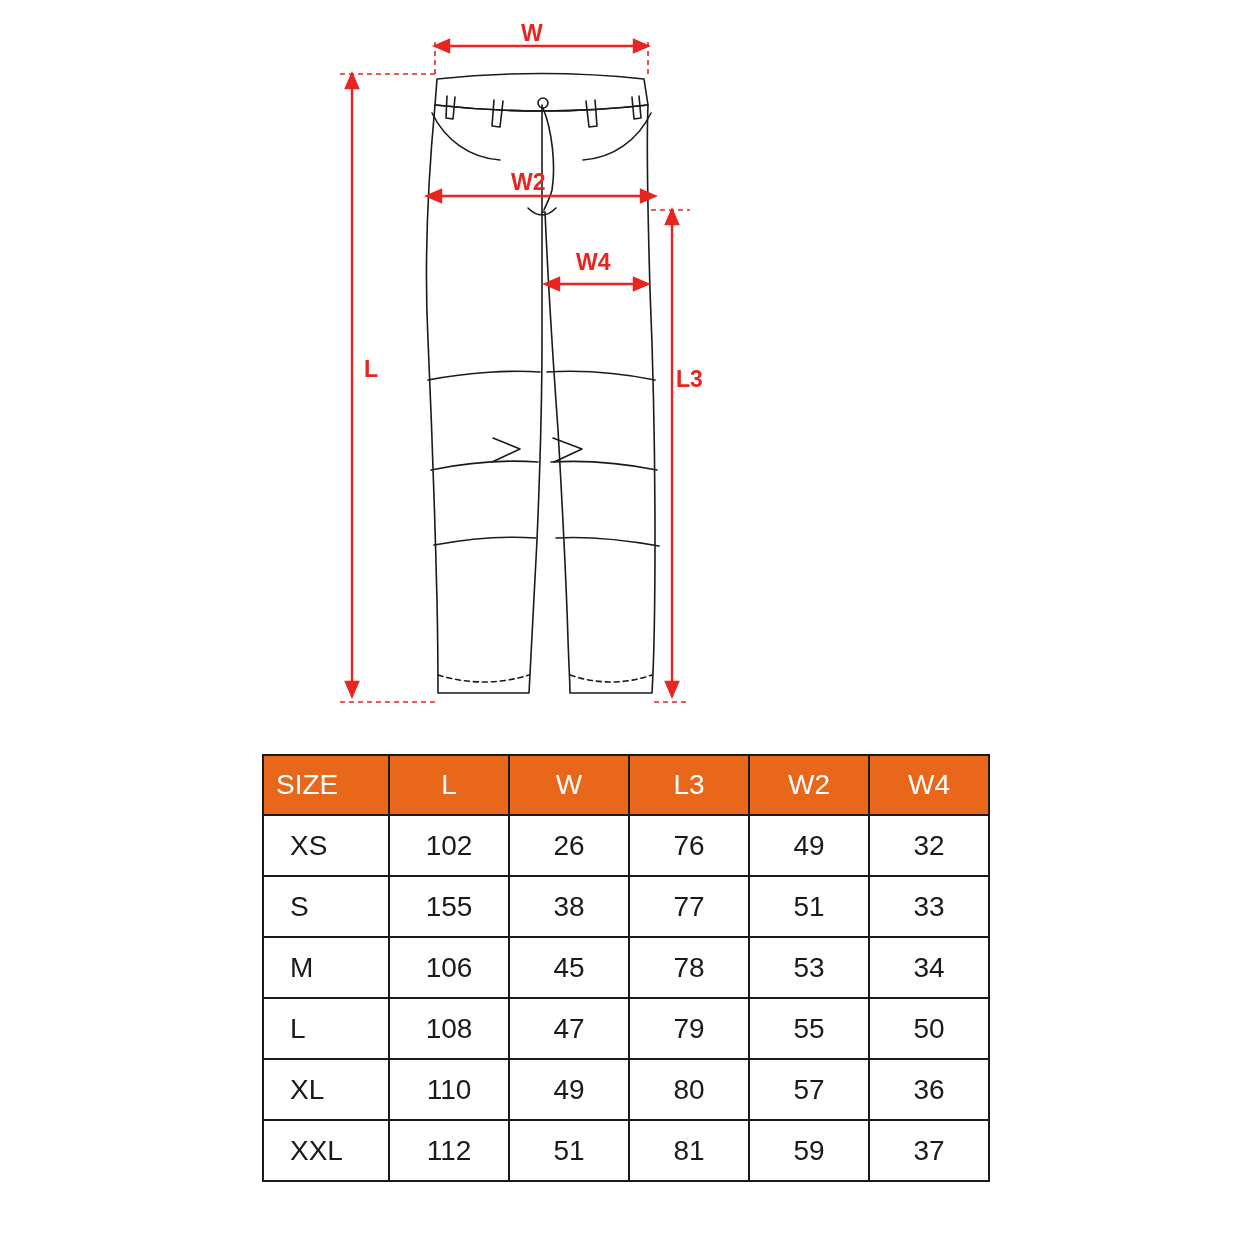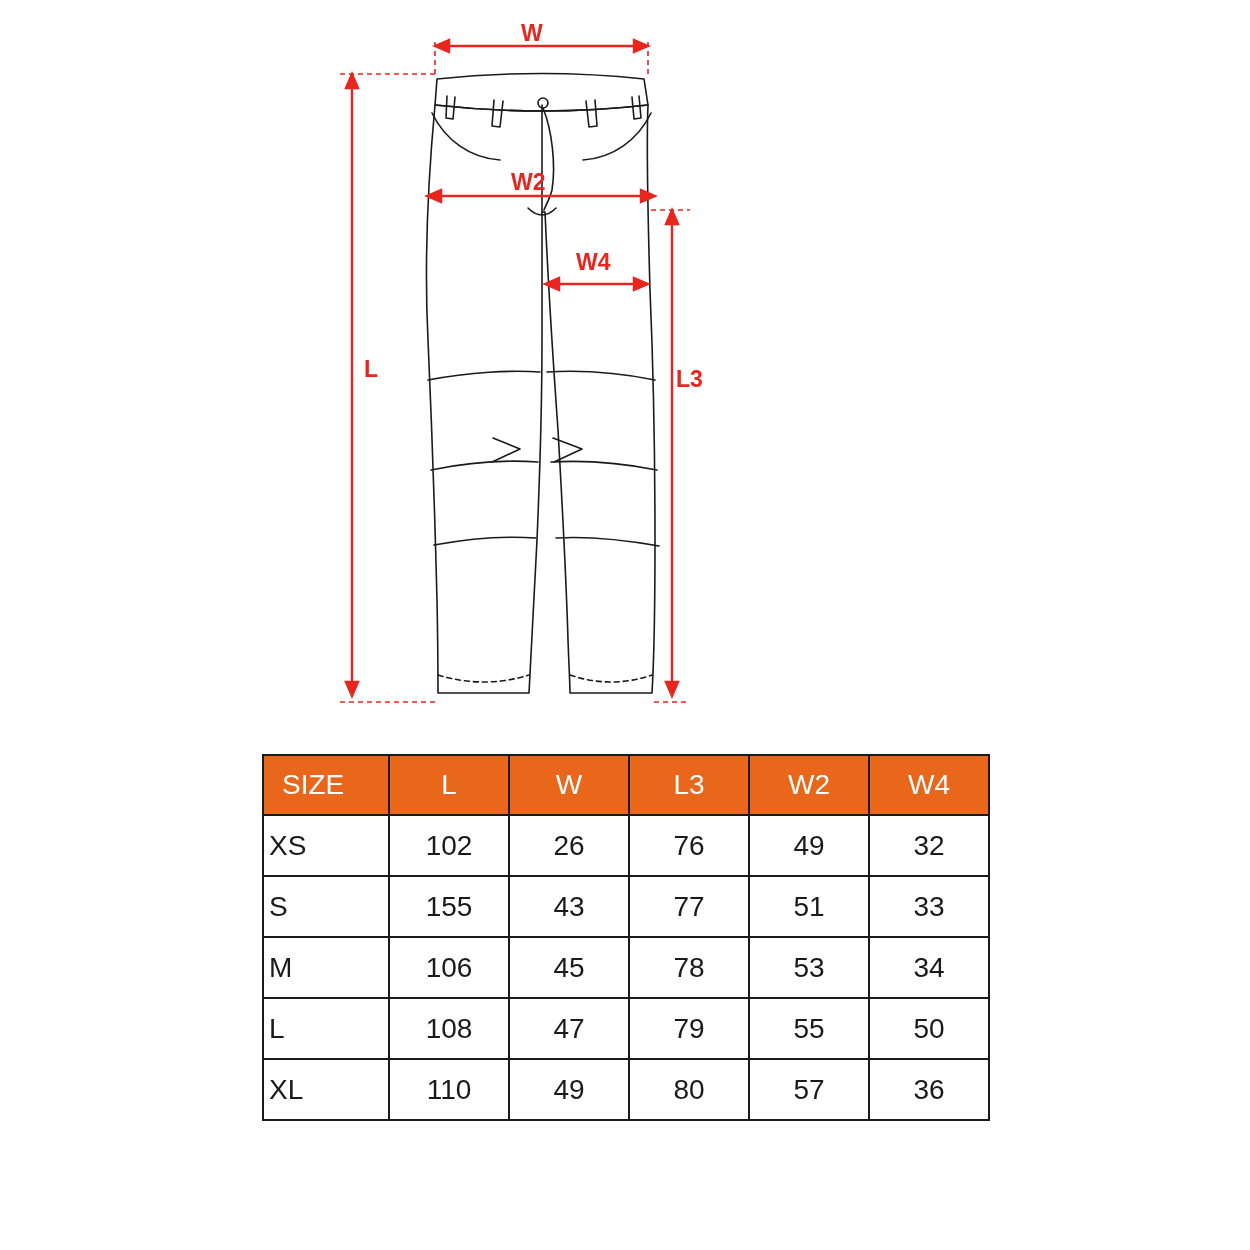--- a/index.html
+++ b/index.html
@@ -54,25 +54,25 @@
     padding: 0;
   }
   #size-table thead th {
     background: #e8671a;
     color: #ffffff;
     font-weight: normal;
     height: 58px;
   }
   #size-table thead th.first-col {
     text-align: left;
-    padding-left: 18px;
+    padding-left: 12px;
   }
   #size-table tbody td.first-col {
     text-align: left;
-    padding-left: 5px;
+    padding-left: 26px;
   }
   #size-table col.c0 { width: 126px; }
   #size-table col.c1 { width: 120px; }
   #size-table col.c2 { width: 120px; }
   #size-table col.c3 { width: 120px; }
   #size-table col.c4 { width: 120px; }
   #size-table col.c5 { width: 120px; }
 </style>
 </head>
 <body>
@@ -198,21 +198,21 @@
       <td class="first-col">XS</td>
       <td>102</td>
       <td>26</td>
       <td>76</td>
       <td>49</td>
       <td>32</td>
     </tr>
     <tr>
       <td class="first-col">S</td>
       <td>155</td>
-      <td>43</td>
+      <td>38</td>
       <td>77</td>
       <td>51</td>
       <td>33</td>
     </tr>
     <tr>
       <td class="first-col">M</td>
       <td>106</td>
       <td>45</td>
       <td>78</td>
       <td>53</td>
@@ -227,14 +227,22 @@
       <td>50</td>
     </tr>
     <tr>
       <td class="first-col">XL</td>
       <td>110</td>
       <td>49</td>
       <td>80</td>
       <td>57</td>
       <td>36</td>
     </tr>
+    <tr>
+      <td class="first-col">XXL</td>
+      <td>112</td>
+      <td>51</td>
+      <td>81</td>
+      <td>59</td>
+      <td>37</td>
+    </tr>
   </tbody>
 </table>
 
 </body></html>

